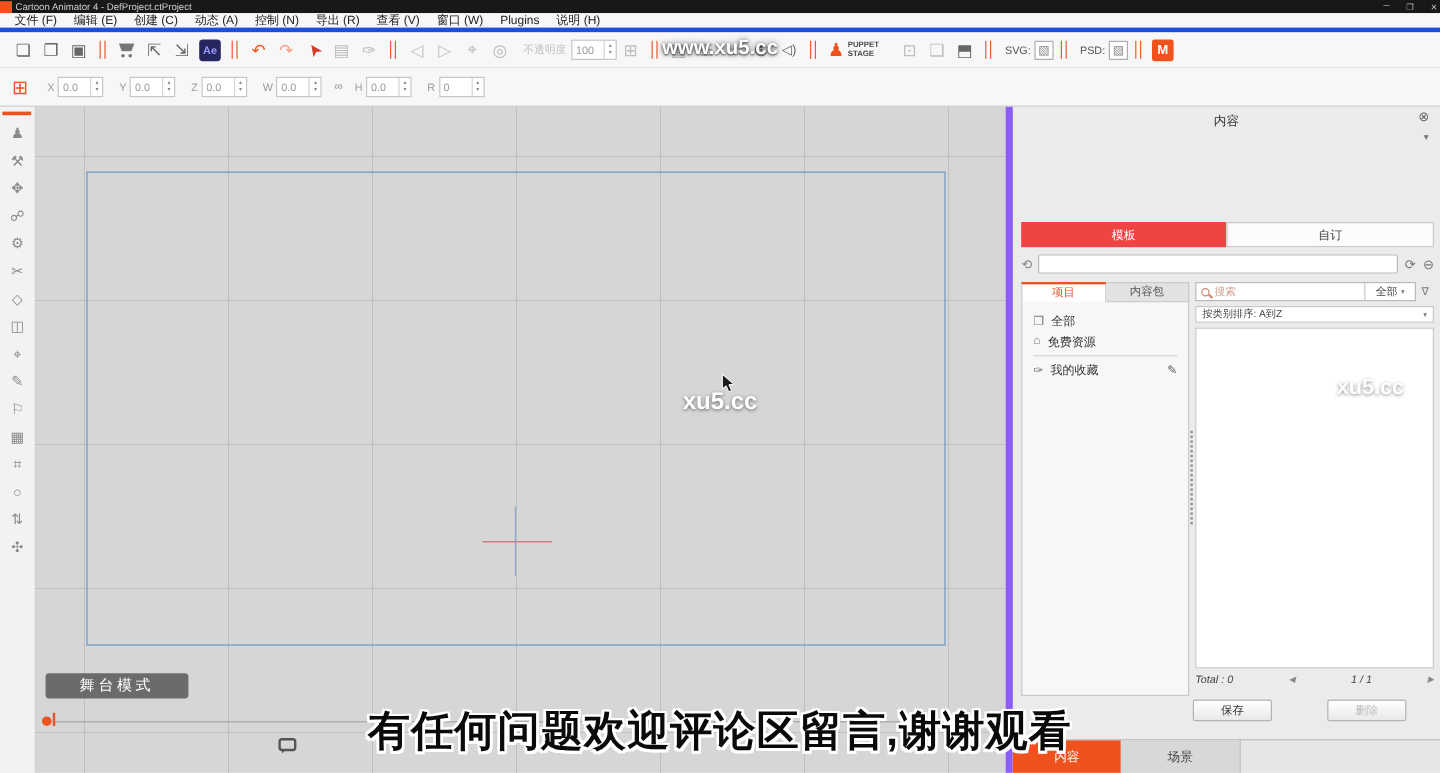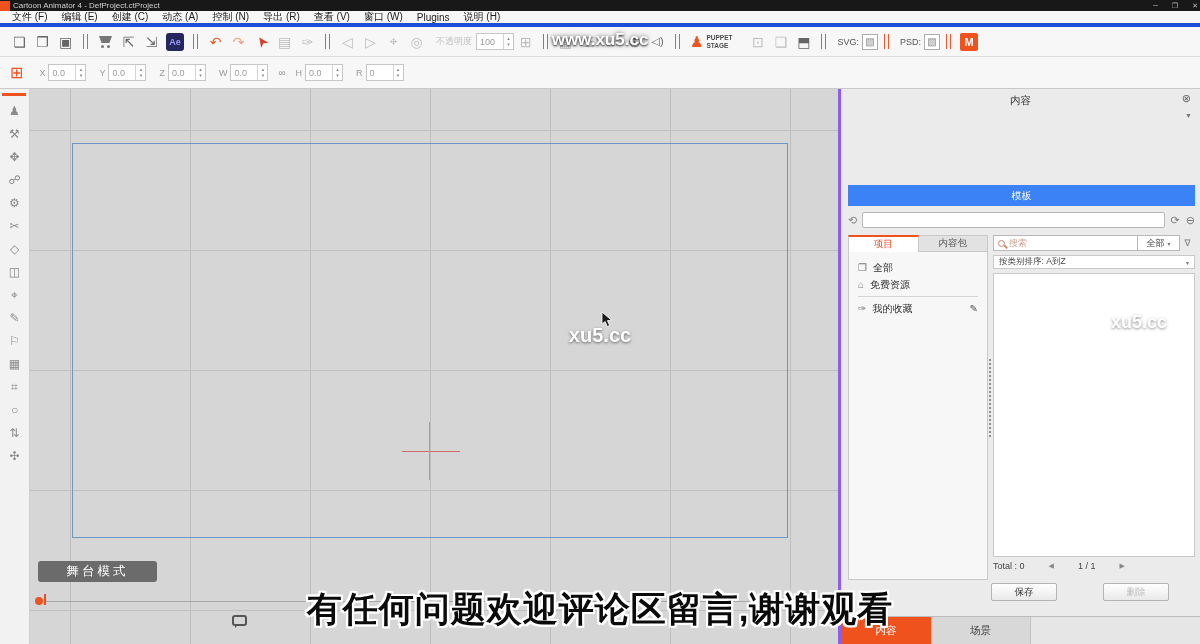--- a/index.html
+++ b/index.html
@@ -65,27 +65,27 @@
   .bubble { position:absolute; left:202px; top:526px; width:15px; height:11px; border:2px solid #555; border-radius:3px; }
   .bubble::after { content:""; position:absolute; left:1px; bottom:-4px; width:4px; height:4px; background:#555; clip-path:polygon(0 0,100% 0,0 100%); }
   .cursor-svg { position:absolute; left:571px; top:222px; }
 
   
   .wm-top { position:absolute; left:430px; top:30px; width:340px; text-align:center; font-size:17px; font-weight:bold; color:#fff; text-shadow:0 1px 2px #333, 0 0 5px rgba(0,0,0,.6); z-index:40; }
   .subtitle { position:absolute; left:0; top:586px; width:1200px; text-align:center; font-size:35px; font-weight:bold; color:#0a0a0a; z-index:50; letter-spacing:1px;
     text-shadow:-2px -2px 0 #fff, 2px -2px 0 #fff, -2px 2px 0 #fff, 2px 2px 0 #fff, -2px 0 0 #fff, 2px 0 0 #fff, 0 -2px 0 #fff, 0 2px 0 #fff; }
 
   
-  .panel { position:absolute; left:838px; top:89px; width:362px; bottom:0; background:#ebebeb; border-left:3px solid #8b5cf6; font-size:10px; }
+  .panel { position:absolute; left:838px; top:89px; width:362px; bottom:0; background:#ebebeb; border-left:6px solid #8b5cf6; font-size:10px; }
   .p-title { position:absolute; left:0; top:5px; width:100%; text-align:center; font-size:10.5px; color:#333; }
   .p-close { position:absolute; right:9px; top:4px; font-size:11px; color:#666; line-height:1; }
   .p-pin { position:absolute; right:8px; top:23px; font-size:7px; color:#777; }
   .p-tabs { position:absolute; left:7px; right:5px; top:96px; height:21px; display:flex; }
   .p-tab { flex:1; display:flex; align-items:center; justify-content:center; font-size:10px; }
-  .p-tab.active { background:#3b82f6; color:#fff;text-align:right; }
+  .p-tab.active { background:#ef4444; color:#fff;text-align:right; }
   .p-tab.inactive { background:#fcfcfc; border:1px solid #c9c9c9; color:#444; }
   .p-search-row { position:absolute; left:7px; right:5px; top:122px; height:18px; display:flex; align-items:center; }
   .hist-ico { font-size:11px; color:#888; margin-right:5px; }
   .p-search-row input { flex:1; height:16px; border:1px solid #b9b9b9; border-radius:2px; background:#fff; outline:none; font-size:9px; padding:0 4px; font-family:"Liberation Sans",sans-serif; }
   .sr-ico { font-size:11px; color:#777; margin-left:6px; }
 
   .p-left { position:absolute; left:7px; top:146px; width:140px; height:345px; }
   .subtabs { display:flex; height:17px; }
   .st { flex:1; display:flex; align-items:center; justify-content:center; font-size:9.5px; }
   .st.on { background:#fff; color:#e8502a; border:1px solid #c9c9c9; border-bottom:0; border-top:2px solid #f0521e; }
@@ -109,21 +109,21 @@
   .searchbox input { flex:1; border:0; outline:none; font-size:9px; color:#555; background:transparent; font-family:"Liberation Sans",sans-serif; }
   .searchbox input::placeholder { color:#d0a190; }
   .all-dd { width:42px; height:16px; border:1px solid #b9b9b9; border-left:0; background:#fff; display:flex; align-items:center; justify-content:center; gap:3px; font-size:9px; color:#444; flex:0 0 auto; }
   .all-dd .dda { font-size:6px; color:#777; }
   .funnel { width:15px; text-align:center; font-size:9px; color:#777; flex:0 0 auto; }
   .pr-sort { margin-top:4px; height:14px; border:1px solid #c9c9c9; background:#fff; display:flex; align-items:center; padding:0 5px; font-size:8.5px; color:#444; }
   .pr-sort .dda { margin-left:auto; font-size:6px; color:#777; }
   .pr-list { position:absolute; left:0; right:0; top:38px; height:284px; background:#fff; border:1px solid #c9c9c9; }
   .pr-wm { position:absolute; left:85px; top:38px; width:120px; text-align:center; font-size:18px; font-weight:bold; color:#fff; text-shadow:0 1px 3px rgba(0,0,0,.45); }
   .split-dots { position:absolute; left:148px; top:270px; height:78px; width:0; border-left:2px dotted #8f8f8f; }
-  .pr-total { position:absolute; left:152px; right:5px; top:472px; display:flex; justify-content:flex-start; align-items:center; gap:24px; font-size:9px; color:#444; }
+  .pr-total { position:absolute; left:152px; right:5px; top:472px; display:flex; justify-content:space-between; align-items:center; gap:24px; font-size:9px; color:#444;font-style:italic; }
   .pg-arrow { font-size:7px; color:#888; }
   .pbtn { position:absolute; top:494px; width:66px; height:18px; border:1px solid #b3b3b3; border-radius:2px; background:linear-gradient(#ffffff,#e9e9e9); display:flex; align-items:center; justify-content:center; font-size:9.5px; color:#333; }
   .pbtn.save { left:150px; }
   .pbtn.del { left:262px; color:#bdbdbd; }
   .p-bottom { position:absolute; left:0; right:0; top:527px; height:28px; background:#e6e6e6; border-top:1px solid #bbb; display:flex; }
   .bt { display:flex; align-items:center; justify-content:center; font-size:10.5px; }
   .bt.content { width:90px; background:#f0521e; color:#fff; }
   .bt.scene { width:100px; background:#d8d8d8; color:#444; border-right:1px solid #c2c2c2; }
 </style>
 </head>
@@ -365,20 +365,21 @@
 <div class="wm-top">www.xu5.cc</div>
 <div class="subtitle">有任何问题欢迎评论区留言,谢谢观看</div>
 
 <div class="panel">
   <div class="p-title">内容</div>
   <span class="p-close">⊗</span>
   <span class="p-pin">▼</span>
 
   <div class="p-tabs">
     <div class="p-tab active">模板</div>
+    <div class="p-tab inactive">自订</div>
   </div>
 
   <div class="p-search-row">
     <span class="hist-ico">⟲</span>
     <input style="">
     <span class="sr-ico">⟳</span>
     <span class="sr-ico">⊖</span>
   </div>
 
   <div class="p-left">

